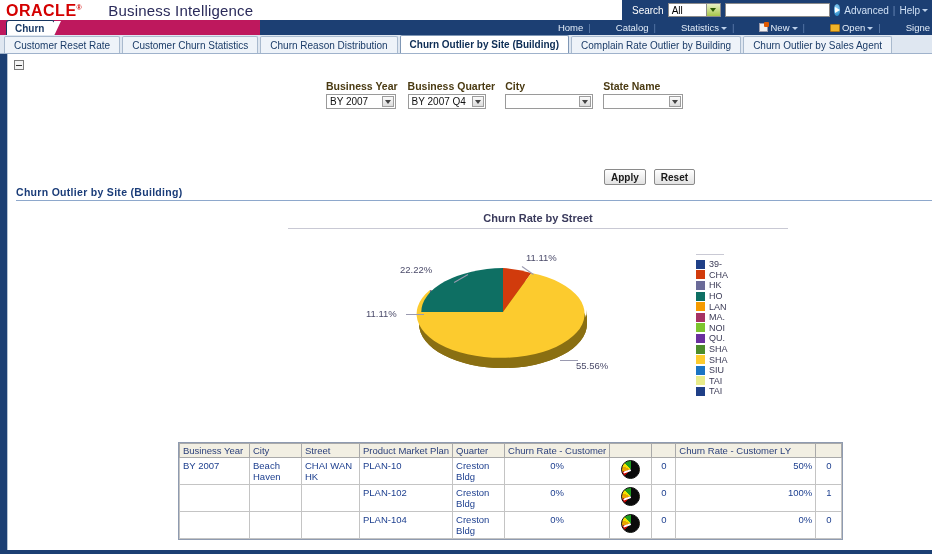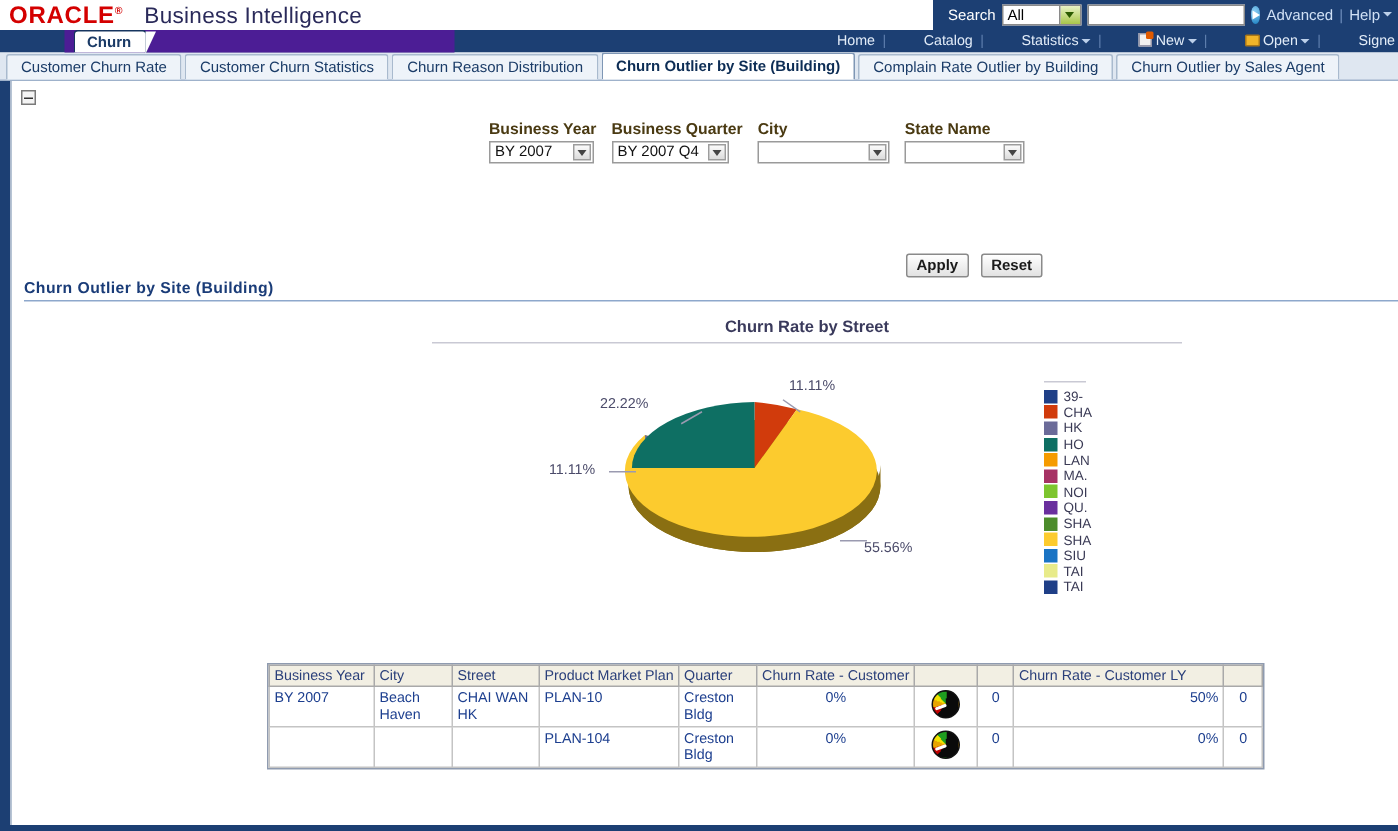--- a/index.html
+++ b/index.html
@@ -36,21 +36,21 @@
     font-size: 16px;
     color: #d40000;
     letter-spacing: 0.5px;
     margin-left: 6px;
     line-height: 16px;
   }
   .oracle-logo sup { font-size: 7px; vertical-align: super; }
   .bi-title {
     font-size: 15px;
     color: #2a2a5a;
-    margin-left: 14px;
+    margin-left: 26px;
     font-family: "Liberation Sans", sans-serif;
     letter-spacing: .2px;
   }
   .search-zone {
     position: absolute;
     right: 0; top: 0;
     height: 20px;
     background: #1c3f73;
     display: flex;
     align-items: center;
@@ -141,28 +141,27 @@
   }
   .ic-open {
     display:inline-block; width:10px; height:8px;
     background:#f0b429; border:1px solid #a8761a; border-radius:1px;
     margin-right:2px; vertical-align:-1px;
   }
 
   
   .dashtabrow {
     height: 15px;
-    background: #4c1d95;
+    background: #be185d;
     position: absolute;
     left: 0; top: 20px;
     width: 260px;
     display: flex;
     align-items: flex-end;
     z-index: 5;
-    margin-left: 43px;
   }
   .dashtab {
     background: #ffffff;
     border: 1px solid #16355f;
     border-bottom: none;
     border-top-left-radius: 3px;
     border-top-right-radius: 3px;
     height: 15px;
     padding: 0 10px 0 8px;
     font-size: 10px;
@@ -485,21 +484,21 @@
     <a class="gl"><span class="ic-open"></span><span>Open</span><i class="caret-dn"></i></a>
     <span class="gsep">|</span>
     <a class="gl">Signe</a>
   </div>
 
   <div class="dashtabrow">
     <div class="dashtab">Churn</div>
   </div>
 
   <div class="pagetabs">
-    <div class="ptab">Customer Churn Rate</div>
+    <div class="ptab">Customer Reset Rate</div>
     <div class="ptab">Customer Churn Statistics</div>
     <div class="ptab">Churn Reason Distribution</div>
     <div class="ptab active">Churn Outlier by Site (Building)</div>
     <div class="ptab">Complain Rate Outlier by Building</div>
     <div class="ptab">Churn Outlier by Sales Agent</div>
   </div>
 
   <div class="bodywrap">
     <div class="content">
 
@@ -673,20 +672,32 @@
               <td class="c-rate num">0%</td>
               <td class="c-g gauge"><span class="gauge-ico"></span></td>
               <td class="c-n num">0</td>
               <td class="c-ly rnum">50%</td>
               <td class="c-n2 num">0</td>
             </tr>
             <tr>
               <td class="c-by"></td>
               <td class="c-city"></td>
               <td class="c-street"></td>
+              <td class="c-plan">PLAN-102</td>
+              <td class="c-bldg">Creston Bldg</td>
+              <td class="c-rate num">0%</td>
+              <td class="c-g gauge"><span class="gauge-ico"></span></td>
+              <td class="c-n num">0</td>
+              <td class="c-ly rnum">100%</td>
+              <td class="c-n2 num">1</td>
+            </tr>
+            <tr>
+              <td class="c-by"></td>
+              <td class="c-city"></td>
+              <td class="c-street"></td>
               <td class="c-plan">PLAN-104</td>
               <td class="c-bldg">Creston Bldg</td>
               <td class="c-rate num">0%</td>
               <td class="c-g gauge"><span class="gauge-ico"></span></td>
               <td class="c-n num">0</td>
               <td class="c-ly rnum">0%</td>
               <td class="c-n2 num">0</td>
             </tr>
 
           </tbody>

